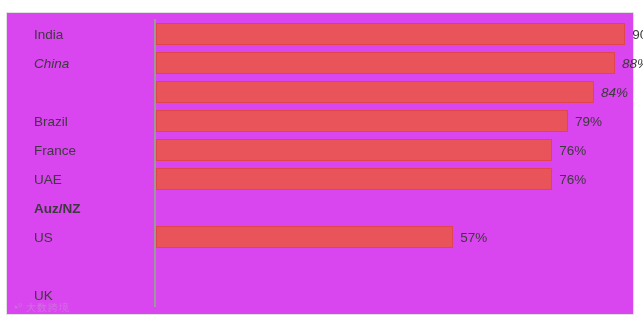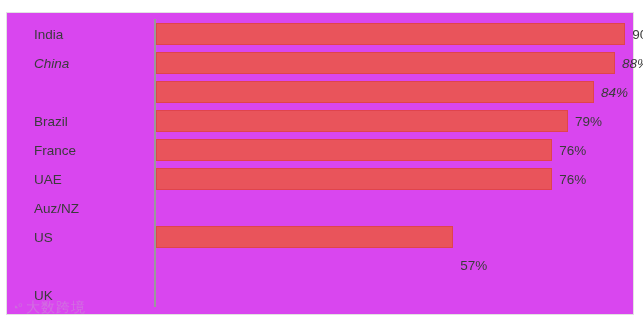--- a/index.html
+++ b/index.html
@@ -100,21 +100,21 @@
     opacity: 0.33;
     pointer-events: none;
   }
   #watermark .wm-mark {
     font-size: 13px;
     color: #b9b9b9;
     line-height: 1;
     letter-spacing: -1px;
   }
   #watermark .wm-text {
-    font-size: 14px;
+    font-size: 10px;
     color: #c2c2c2;
     letter-spacing: 1px;
     line-height: 1;
   }
 </style>
 </head>
 <body>
 
 <div id="chart-frame">
   <div id="plot-area">
@@ -154,28 +154,28 @@
             <div class="bar-value" style="left: 403.344px;">76%</div>
           </div>
         </div>
         <div class="bar-row" style="top: 152px; text-align: right;">
           <div class="cat-label">UAE</div>
           <div class="bar-track">
             <div class="bar" title="UAE 76%" style="width: 396.344px; background: rgb(233, 84, 91); border-color: rgb(224, 68, 76);"></div>
             <div class="bar-value" style="left: 403.344px;">76%</div>
           </div>
         </div>
-        <div class="bar-row" style="top: 181px;">
+        <div class="bar-row" style="top: 181px; font-weight: bold;">
           <div class="cat-label">Auz/NZ</div>
         </div>
         <div class="bar-row" style="top: 210px;">
           <div class="cat-label">US</div>
           <div class="bar-track">
             <div class="bar" title="US 57%" style="width: 297.258px; background: rgb(233, 84, 91); border-color: rgb(224, 68, 76);"></div>
-            <div class="bar-value" style="left: 304.258px; margin-top: 28px;">57%</div>
+            <div class="bar-value" style="left: 304.258px;">57%</div>
           </div>
         </div>
         <div class="bar-row" style="top: 239px;">
         </div>
         <div class="bar-row" style="top: 268px;">
           <div class="cat-label">UK</div>
         </div>
       </div>
   </div>
 </div>

